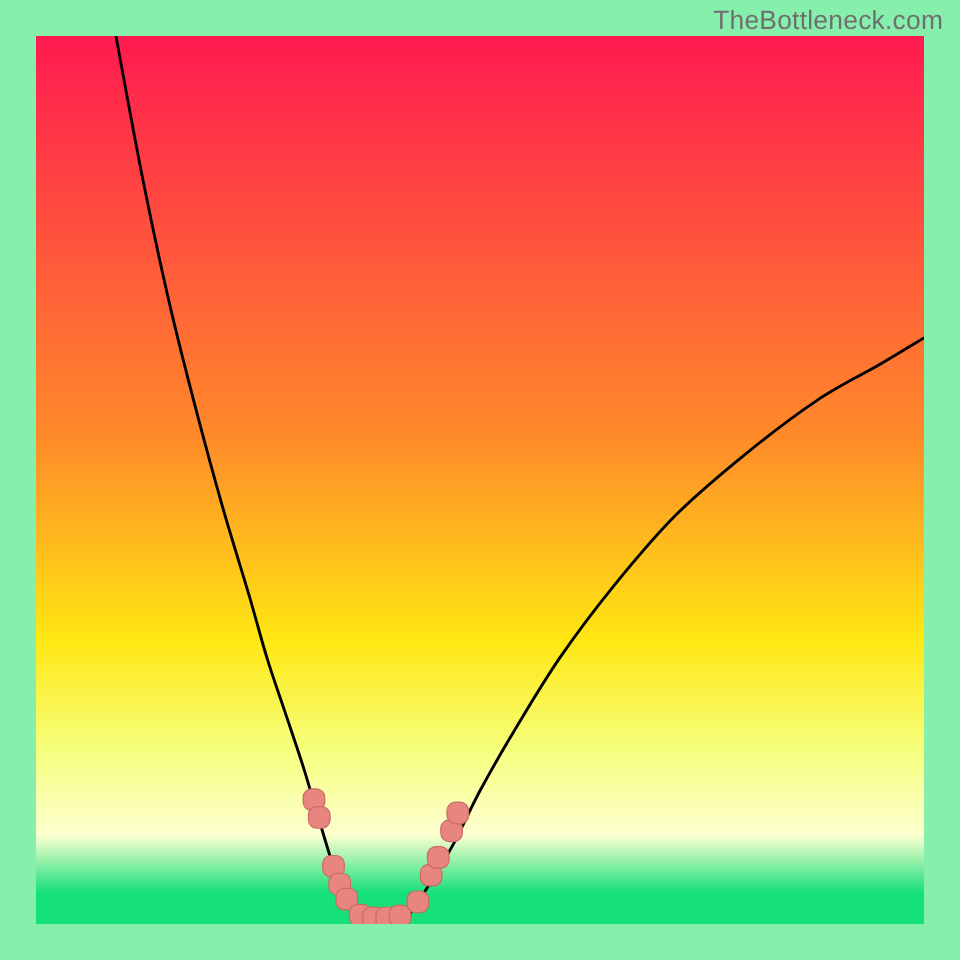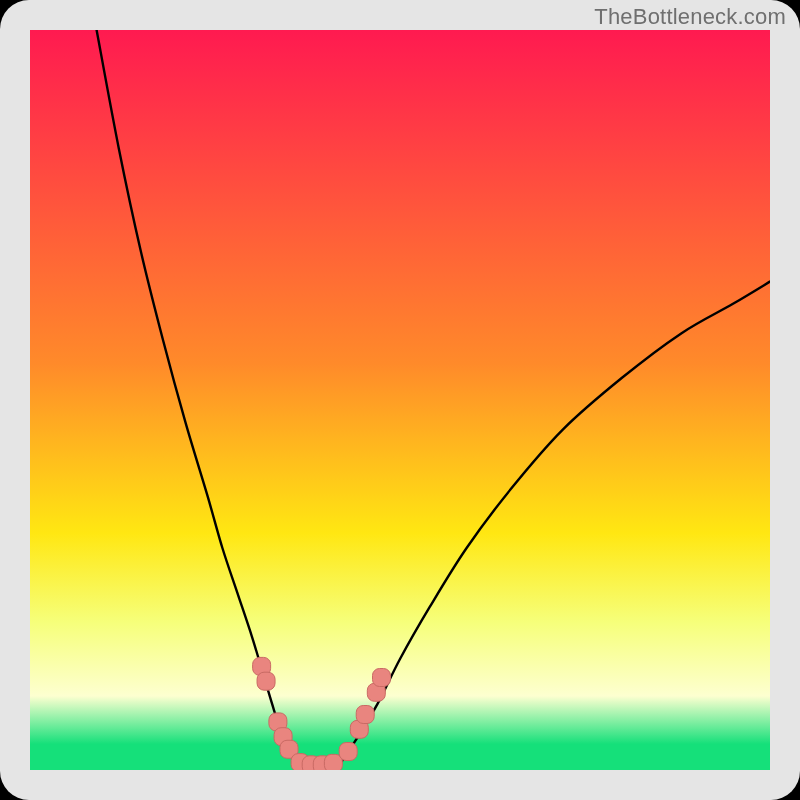--- a/index.html
+++ b/index.html
@@ -7,22 +7,21 @@
     padding: 0;
     width: 800px;
     height: 800px;
     background: #000;
     overflow: hidden;
     font-family: Arial, Helvetica, sans-serif;
   }
   .frame {
     position: absolute;
     inset: 0;
-    background: #e5e5e5;
-    border-radius: 29px;
+    background: #86efac;
   }
   .plot-area {
     position: absolute;
     left: 30px;
     top: 30px;
     width: 740px;
     height: 740px;
     overflow: hidden;
   }
   .gradient {

